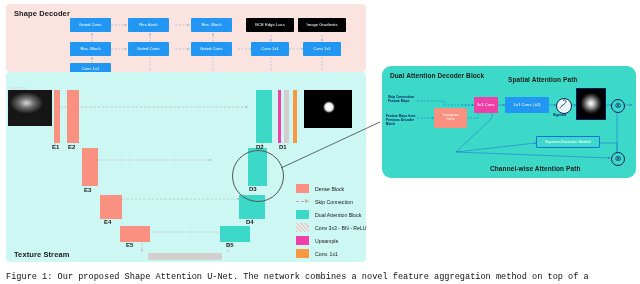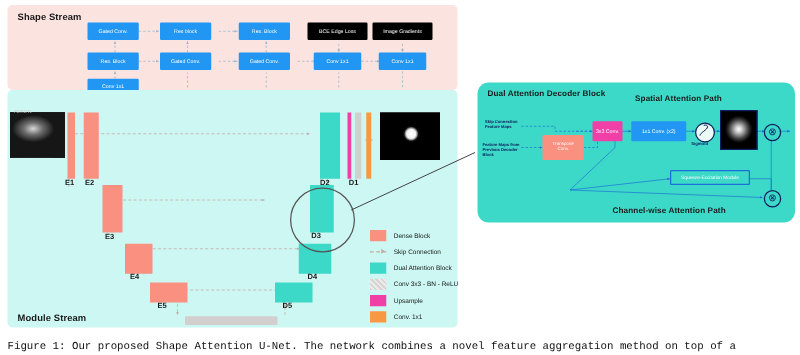--- a/index.html
+++ b/index.html
@@ -81,21 +81,21 @@
 
   svg.ov{position:absolute;left:0;top:0;width:640px;height:284px;
       pointer-events:none;overflow:visible;}
 </style>
 </head>
 <body>
 
 <div id="fig">
 
   <div class="panel" id="shape-panel"></div>
-  <div class="panel-title" id="shape-title">Shape Stream</div>
+  <div class="panel-title" id="shape-title">Shape Decoder</div>
 
   <svg class="ov">
     <defs>
       <marker id="ah" markerWidth="5" markerHeight="5" refX="4.2" refY="1.8" orient="auto">
           <path d="M0,0 L4.2,1.8 L0,3.6 z" fill="#c9a8a4"></path>
         </marker>
       <marker id="ahb" markerWidth="5" markerHeight="5" refX="4.2" refY="1.8" orient="auto">
           <path d="M0,0 L4.2,1.8 L0,3.6 z" fill="#9bb7cf"></path>
         </marker>
       <marker id="ahd" markerWidth="5" markerHeight="5" refX="4.2" refY="1.8" orient="auto">
@@ -140,21 +140,21 @@
 
   <div class="node blue" style="left:70px;top:42px;width:41px;height:14px;">Res. Block</div>
   <div class="node blue" style="left:128px;top:42px;width:41px;height:14px;">Gated Conv.</div>
   <div class="node blue" style="left:191px;top:42px;width:41px;height:14px;">Gated Conv.</div>
   <div class="node blue" style="left:251px;top:42px;width:38px;height:14px;">Conv 1x1</div>
   <div class="node blue" style="left:303px;top:42px;width:38px;height:14px;">Conv 1x1</div>
 
   <div class="node blue" style="left:70px;top:63px;width:41px;height:12px;">Conv 1x1</div>
 
   <div class="panel" id="texture-panel"></div>
-  <div class="panel-title" id="texture-title">Module Stream</div>
+  <div class="panel-title" id="texture-title">Texture Stream</div>
 
   <svg class="ov">
     <g stroke="#c9a8a4" stroke-width="0.6" fill="none" stroke-dasharray="2.4,1.8">
 
       <line x1="60" y1="107" x2="248" y2="107" marker-end="url(#ah)"></line>
       <line x1="90" y1="160" x2="212" y2="160" marker-end="url(#ah)"></line>
       <line x1="118" y1="199" x2="240" y2="199" marker-end="url(#ah)"></line>
       <line x1="148" y1="232" x2="238" y2="232" marker-end="url(#ah)"></line>
 
       <line x1="55" y1="143" x2="55" y2="150"></line>

